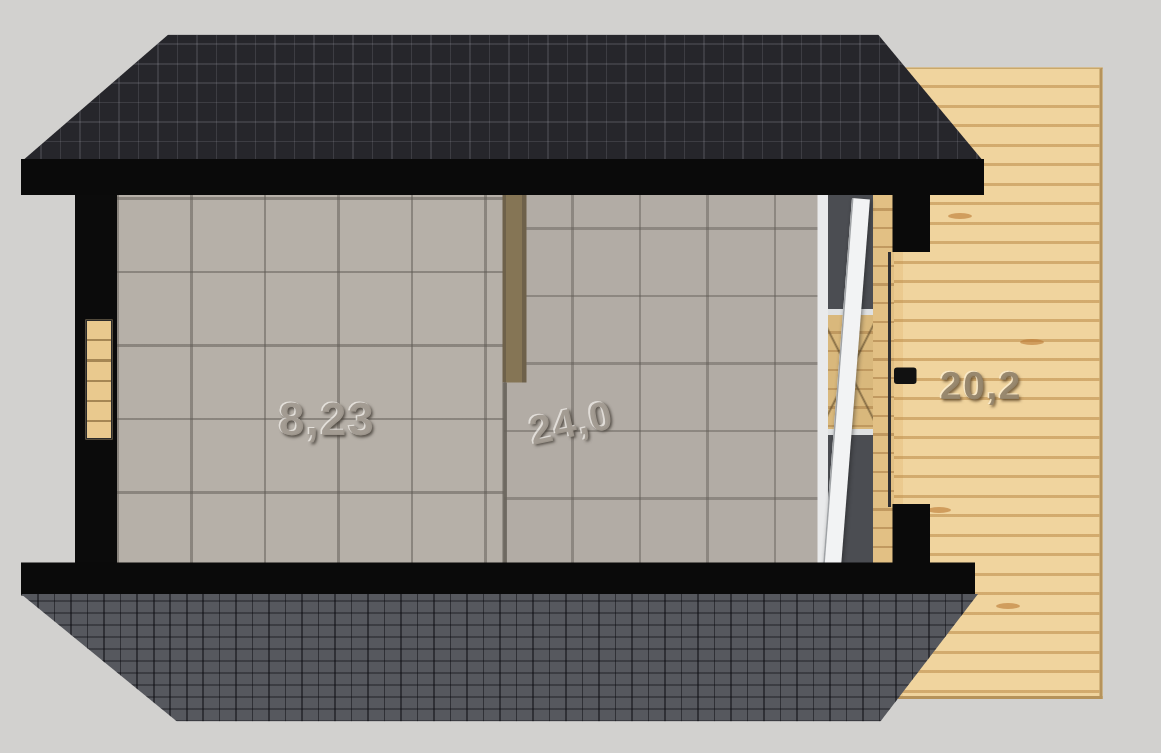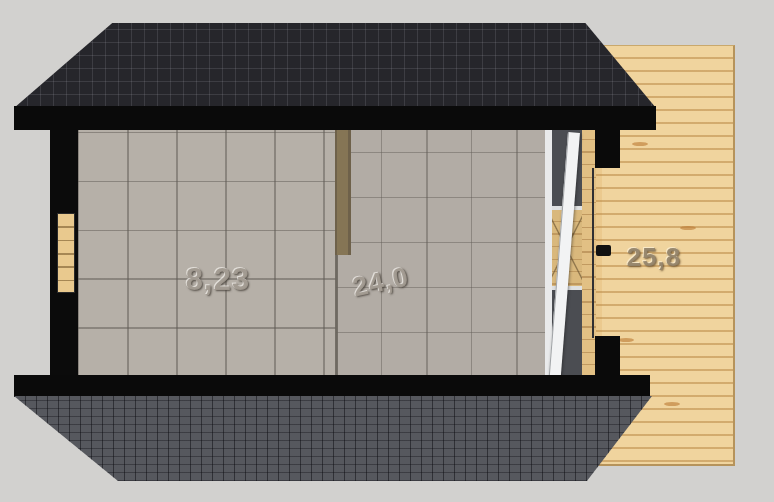--- a/index.html
+++ b/index.html
@@ -141,15 +141,15 @@
   <div class="abs stub stub-bottom"></div>
   <div class="abs door-knob"></div>
 
   <div class="abs roof-top"></div>
   <div class="abs eave-top"></div>
   <div class="abs eave-bottom"></div>
   <div class="abs roof-bottom"></div>
 
   <div class="abs area-label label-room-left">8,23</div>
   <div class="abs area-label label-room-right">24,0</div>
-  <div class="abs area-label label-terrace">25,8</div>
+  <div class="abs area-label label-terrace">20,2</div>
 
 </div>
 
 </body></html>

